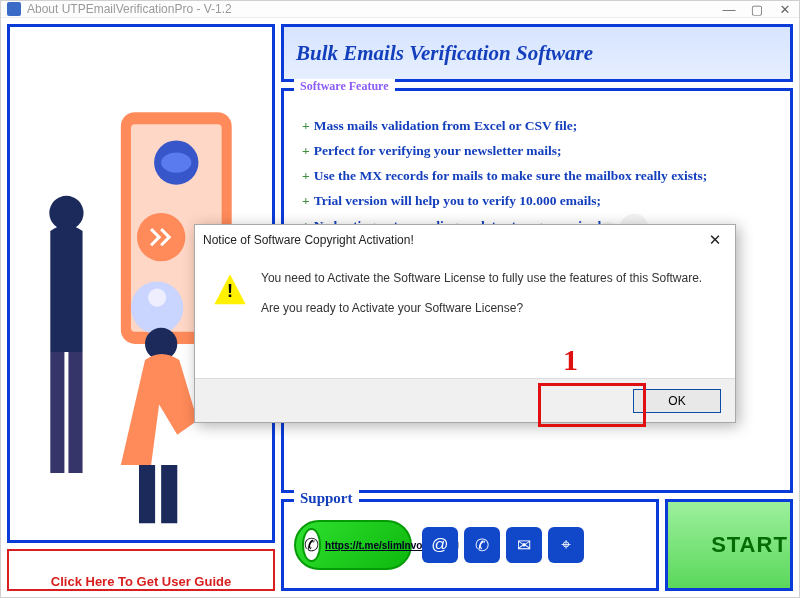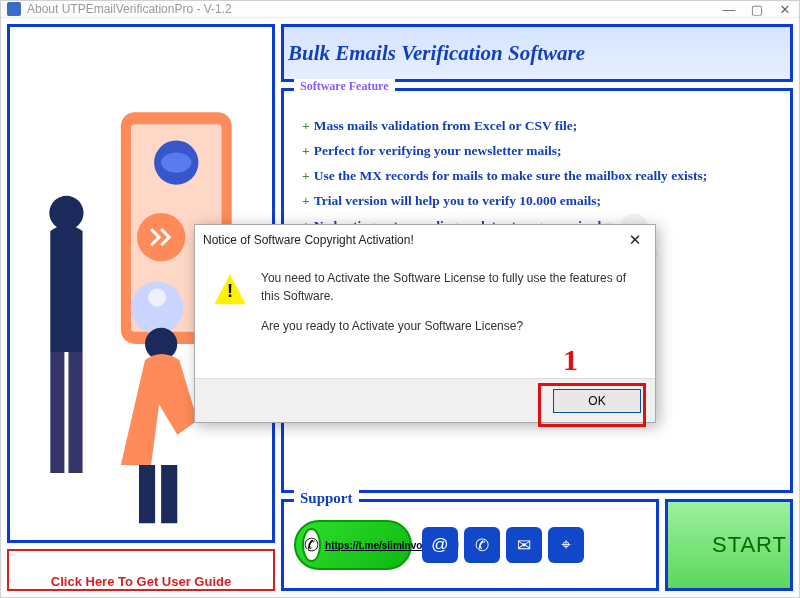--- a/index.html
+++ b/index.html
@@ -71,21 +71,21 @@
     display: flex;
     flex-direction: column;
     gap: 6px;
   }
   .title-panel {
     border: 3px solid #0a3bd8;
     background: linear-gradient(#d7e4ff,#e6efff);
     height: 58px;
     display: flex;
     align-items: center;
-    padding: 0 4px;
+    padding: 0 12px;
   }
   .title-panel-text {
     font-size: 21px;
     font-weight: bold;
     font-style: italic;
     color: #133fbd;
     font-family: Georgia, "Times New Roman", serif;
   }
   .feature-box {
     border: 3px solid #0a3bd8;
@@ -160,21 +160,21 @@
   }
   .start-box {
     width: 128px;
     border: 3px solid #0a3bd8;
     background: linear-gradient(#9cf09c,#5bd85b);
     display:flex;align-items:center;justify-content:center;
     cursor:pointer;
   }
   .start-text {
     font-family: "Arial Black", sans-serif;
-    font-weight: 400;
+    font-weight: 700;
     color: #056b05;
     font-size: 22px;
     letter-spacing: 1px;
     margin-left: 41px;
   }
 
   
   .watermark {
     position: absolute;
     left: 50%; top: 50%;
@@ -185,21 +185,21 @@
     pointer-events: none;
     white-space: nowrap;
     font-family: Arial, sans-serif;
   }
 
   
   .dialog {
     position: absolute;
     left: 194px;
     top: 224px;
-    width: 462px;
+    width: 542px;
     height: 199px;
     background: #fff;
     border: 1px solid #a9a9a9;
     box-shadow: 3px 3px 14px rgba(0,0,0,0.3);
     display: flex; flex-direction: column;
     z-index: 50;
   }
   .dialog-title {
     height: 30px;
     display:flex;align-items:center;

